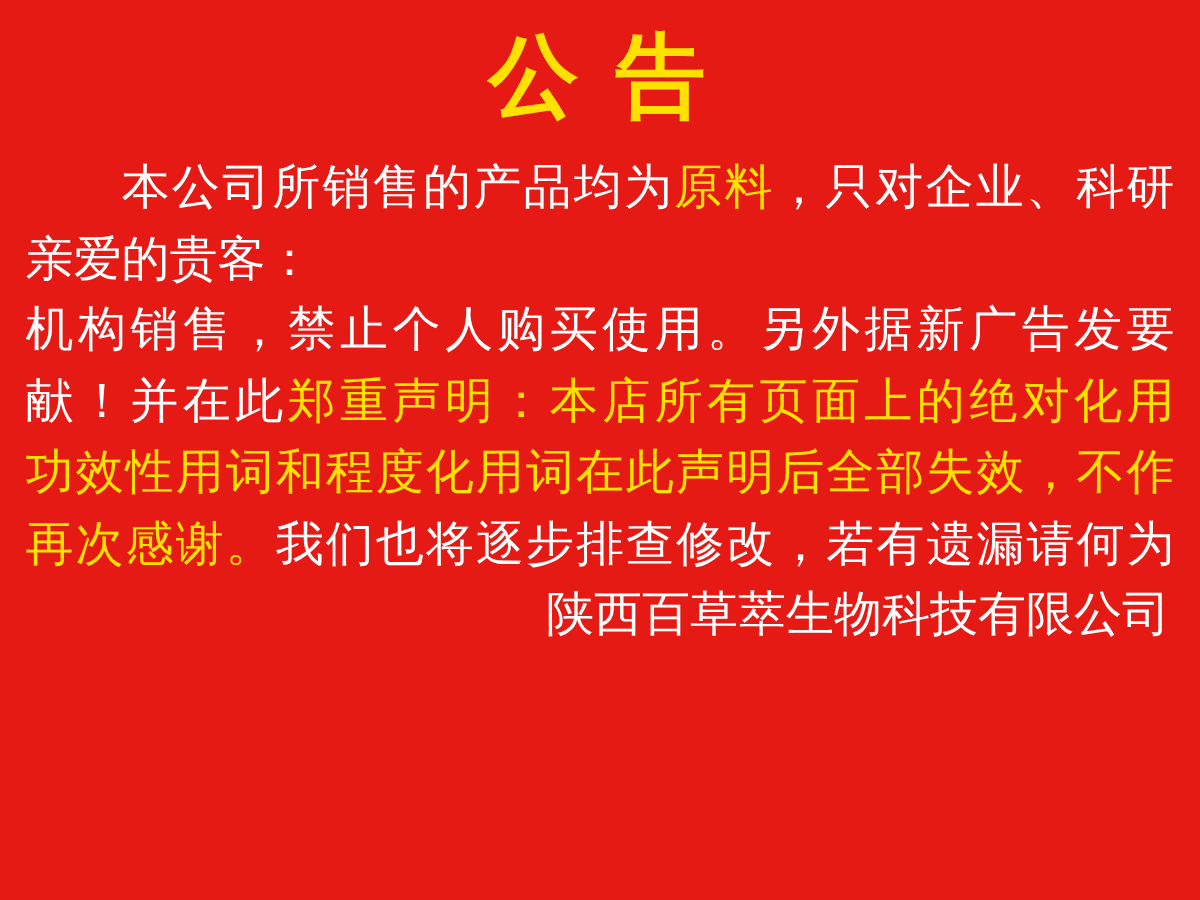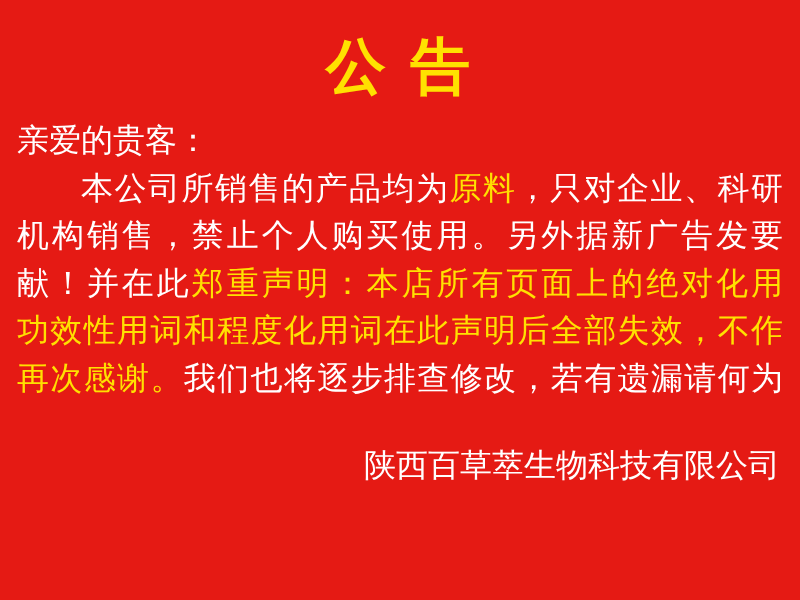--- a/index.html
+++ b/index.html
@@ -10,21 +10,21 @@
     background: var(--bg, #e51a14);
     font-family: "Liberation Sans", "DejaVu Sans", sans-serif;
     overflow: hidden;
     box-sizing: border-box;
   }
   .title {
     color: var(--title, #ffe100);
     font-size: 60px;
     font-weight: bold;
     text-align: center;
-    padding-top: 25px;
+    padding-top: 9px;
     height: 84px;
     line-height: 84px;
     letter-spacing: 4px;
   }
   .notice-body {
     color: var(--text, #ffffff);
     font-size: 32px;
     line-height: 47.5px;
     padding: 8px 17px 0 17px;
   }
@@ -32,30 +32,30 @@
     white-space: nowrap;
     overflow: hidden;
     height: 47.5px;
   }
   .line.justify {
     white-space: normal;
     text-align: justify;
     text-align-last: justify;
   }
   .line.indent { text-indent: 2em; }
-  .line.right { text-align: right; padding-right: 3px; margin-top: 40px; }
+  .line.right { text-align: right; padding-right: 3px; }
   .hl { color: var(--hl, #ffe100); }
 </style>
 </head>
 <body>
 
 <div id="poster" style="--bg: #e51a14; --title: #ffe100; --text: #ffffff; --hl: #ffe100;">
   <div class="title">公 告</div>
   <div class="notice-body">
+      <div class="line justify indent"><span>本公司所销售的产品均为</span><span class="hl">原料</span><span>，只对企业、科研</span></div>
       <div class="line"><span>亲爱的贵客：</span></div>
-      <div class="line justify indent"><span>本公司所销售的产品均为</span><span class="hl">原料</span><span>，只对企业、科研</span></div>
       <div class="line justify"><span>机构销售，禁止个人购买使用。另外据新广告发要求，</span></div>
       <div class="line justify"><span>献！并在此</span><span class="hl">郑重声明：本店所有页面上的绝对化用词，</span></div>
       <div class="line justify"><span class="hl">功效性用词和程度化用词在此声明后全部失效，不作为</span></div>
       <div class="line justify"><span class="hl">再次感谢。</span><span>我们也将逐步排查修改，若有遗漏请何为监</span></div>
       <div class="line right"><span>陕西百草萃生物科技有限公司</span></div>
     </div>
 </div>
 
 </body></html>

